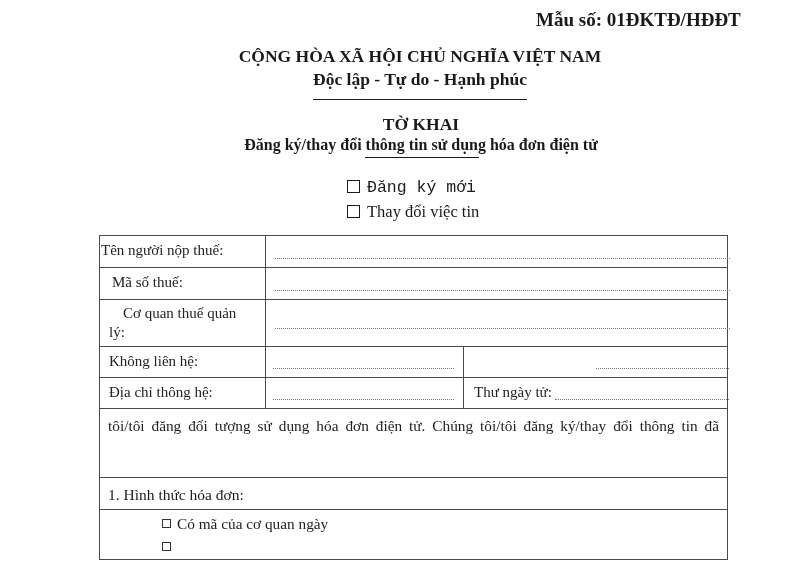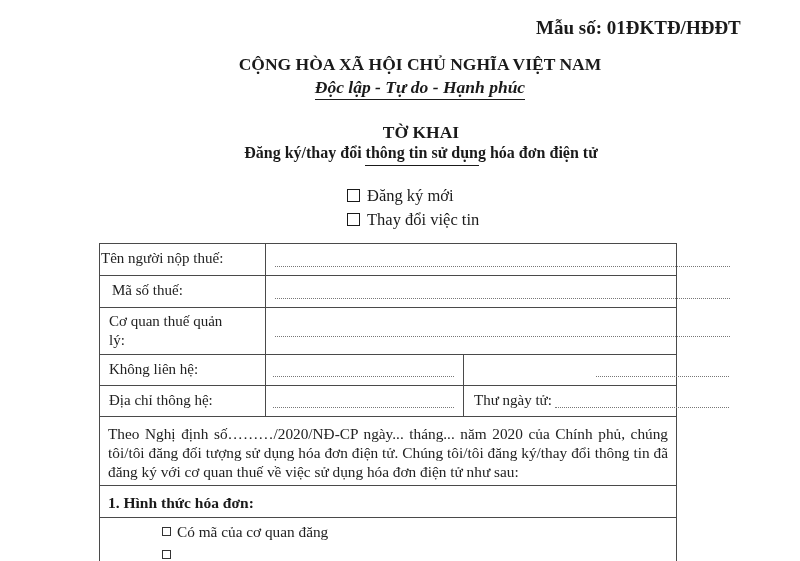--- a/index.html
+++ b/index.html
@@ -1,37 +1,37 @@
 <!DOCTYPE html>
 <html><head>
 <meta charset="utf-8">
 <style>
   html, body { margin:0; padding:0; background:#ffffff; }
   body { width:800px; height:561px; position:relative; overflow:hidden;
          font-family:"Liberation Serif","DejaVu Serif",serif; color:#1a1a1a; }
-  .abs { position:absolute;margin-top:8px; }
+  .abs { position:absolute; }
   .form-code { left:536px; top:9px; font-size:19px; font-weight:bold; white-space:nowrap; }
   .national { left:0; width:840px; text-align:center; top:46px; font-size:17.5px; font-weight:bold; white-space:nowrap; }
   .motto { left:0; width:840px; text-align:center; top:69px; font-size:17.5px; font-weight:bold; white-space:nowrap; }
-  .motto span { display:inline-block; border-bottom:1.3px solid #1a1a1a; padding-bottom:1px;font-style:italic; }
+  .motto span { display:inline-block; border-bottom:1.3px solid #1a1a1a; padding-bottom:9px; }
   .title { left:0; width:842px; text-align:center; top:114px; font-size:17.5px; font-weight:bold; }
   .subtitle { left:0; width:842px; text-align:center; top:136px; font-size:16px; font-weight:bold; white-space:nowrap; }
   .subtitle-underline { left:365px; top:157px; width:114px; height:0; border-top:1.3px solid #1a1a1a; }
   .opt { left:347px; font-size:16.5px; white-space:nowrap; }
   .opt .box { display:inline-block; width:11px; height:11px; border:1.5px solid #1a1a1a; margin-right:7px; vertical-align:-1px; }
-  .opt1 { top:178px; }
+  .opt1 { top:178px;font-family:Liberation Mono, monospace; }
   .opt2 { top:202px; }
 
-  .tbl { left:99px; top:235px; width:578px; height:325px; border:1.5px solid #4a4a4a; border-bottom:none; box-sizing:border-box; }
+  .tbl { left:99px; top:235px; width:629px; height:325px; border:1.5px solid #4a4a4a; border-bottom:none; box-sizing:border-box; }
   .hline { position:absolute; left:0; right:0; height:0; border-top:1.5px solid #4a4a4a; }
   .vline { position:absolute; width:0; border-left:1.5px solid #4a4a4a; }
   .cell { position:absolute; font-size:15px; white-space:nowrap; color:#222; }
   .dots { position:absolute; height:0; border-top:1.5px dotted #777; }
   .para { position:absolute; left:8px; right:8px; top:180px; font-size:15.3px; line-height:19px; text-align:justify; color:#222; }
-  .section { position:absolute; left:8px; top:250px; font-size:15.5px; font-weight:bold; color:#1a1a1a;text-align:center; }
+  .section { position:absolute; left:8px; top:250px; font-size:15.5px; font-weight:normal; color:#1a1a1a;text-align:center; }
   .inv-opt { position:absolute; left:62px; font-size:15.3px; color:#222; white-space:nowrap; }
   .inv-opt .sbox { display:inline-block; width:7px; height:7px; border:1px solid #333; margin-right:6px; vertical-align:1px; }
 </style>
 </head>
 <body>
 
 <div class="abs form-code">Mẫu số: 01ĐKTĐ/HĐĐT</div>
 <div class="abs national">CỘNG HÒA XÃ HỘI CHỦ NGHĨA VIỆT NAM</div>
 <div class="abs motto"><span>Độc lập - Tự do - Hạnh phúc</span></div>
 
@@ -59,39 +59,37 @@
 
   <div class="vline" style="left:165px; top:0; height:173px"></div>
   <div class="vline" style="left:363px; top:110px; height:63px"></div>
 
   <div class="cell" style="left:1px; top:6px">Tên người nộp thuế:</div>
   <div class="dots" style="left:175px; width:455px; top:22px"></div>
 
   <div class="cell" style="left:12px; top:38px">Mã số thuế:</div>
   <div class="dots" style="left:175px; width:455px; top:54px"></div>
 
-  <div class="cell" style="left:9px; top:69px">Cơ quan thuế quản</div>
+  <div class="cell" style="left:23px; top:69px">Cơ quan thuế quản</div>
   <div class="cell" style="left:9px; top:88px">lý:</div>
   <div class="dots" style="left:175px; width:455px; top:92px"></div>
 
   <div class="cell" style="left:9px; top:117px">Không liên hệ:</div>
   <div class="dots" style="left:173px; width:181px; top:132px"></div>
   <div class="dots" style="left:496px; width:133px; top:132px"></div>
 
   <div class="cell" style="left:9px; top:148px">Địa chỉ thông hệ:</div>
   <div class="dots" style="left:173px; width:181px; top:163px"></div>
   <div class="cell" style="left:374px; top:148px">Thư ngày tử:</div>
   <div class="dots" style="left:455px; width:174px; top:163px"></div>
 
   <div class="para">
-    <div style="text-align-last:justify">Theo Nghị định số………/2020/NĐ-CP ngày... tháng... năm 2020 của Chính phủ, chúng</div>
     <div style="text-align-last:justify">tôi/tôi đăng đối tượng sử dụng hóa đơn điện tử. Chúng tôi/tôi đăng ký/thay đổi thông tin đã</div>
-    <div>đăng ký với cơ quan thuế về việc sử dụng hóa đơn điện tử như sau:</div>
   </div>
 
   <div class="section">1. Hình thức hóa đơn:</div>
   <div class="inv-opt" style="top:279px">
-    <span class="sbox"></span><span>Có mã của cơ quan đăng</span>
+    <span class="sbox"></span><span>Có mã của cơ quan ngày</span>
   </div>
   <div class="inv-opt" style="top:302px">
     <span class="sbox"></span>
   </div>
 </div>
 
 </body></html>

